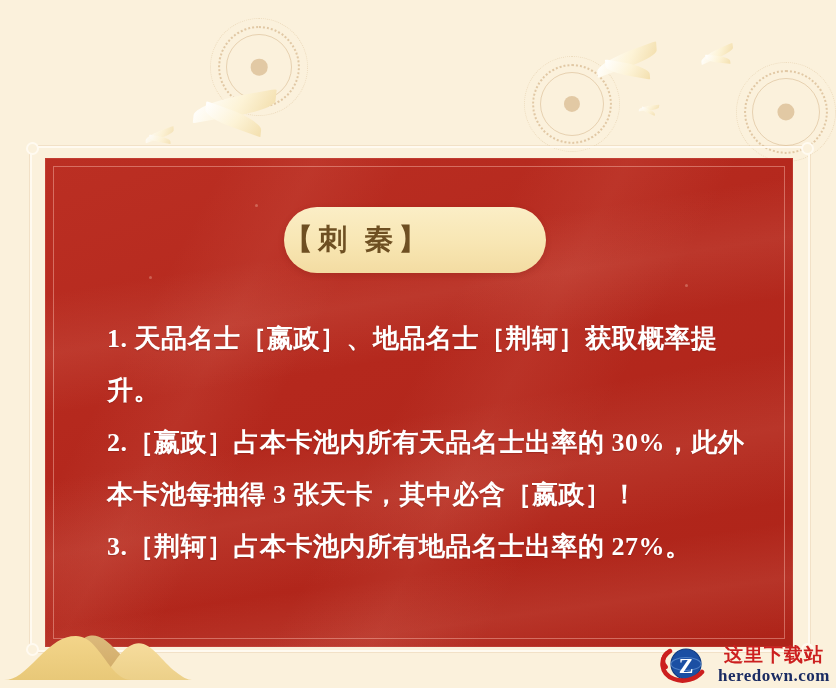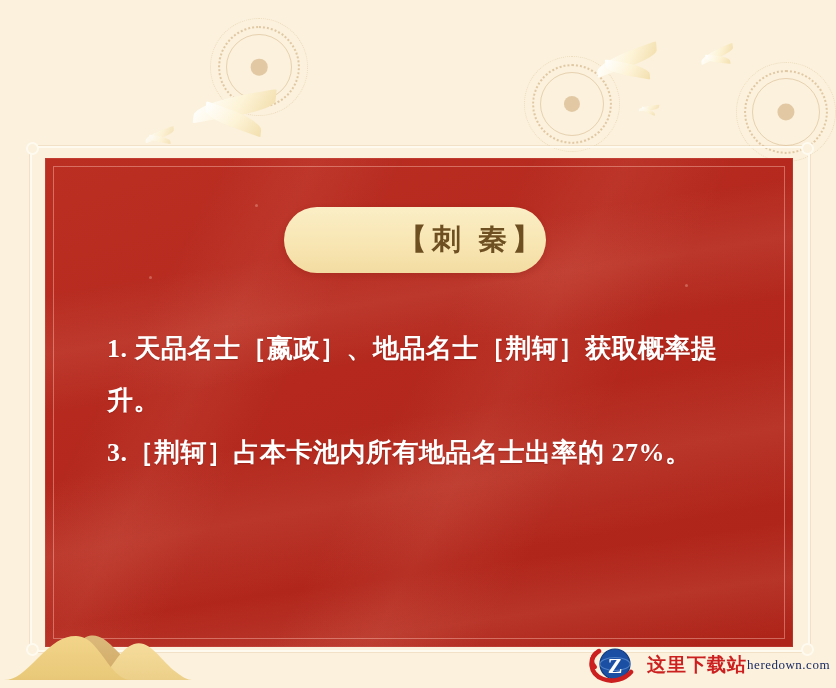--- a/index.html
+++ b/index.html
@@ -186,37 +186,37 @@
   .pill {
     position: absolute;
     left: 239px;
     top: 49px;
     width: 262px;
     height: 66px;
     border-radius: 36px;
     background: linear-gradient(180deg, #fbeec6 0%, #f8e6b3 55%, #f3dca2 100%);
     display: flex;
     align-items: center;
-    justify-content: flex-end;
+    justify-content: flex-start;
     box-shadow: 0 2px 6px rgba(90, 18, 12, 0.18);
   }
   .pill-text {
     font-family: "Liberation Serif", "DejaVu Serif", serif;
     font-size: 29px;
     font-weight: 700;
     letter-spacing: 5px;
     color: #6e4f22;
     white-space: nowrap;
   }
 
   
   .body-text {
     position: absolute;
     left: 62px;
-    top: 165px;
+    top: 155px;
     width: 654px;
     color: #ffffff;
     font-family: "Liberation Serif", "DejaVu Serif", serif;
     font-size: 26px;
     font-weight: 700;
     line-height: 52px;
     letter-spacing: 0.5px;
     text-shadow: 0 1px 1px rgba(110, 22, 14, 0.35);
   }
   .body-text p {
@@ -239,34 +239,36 @@
     right: 6px;
     bottom: 2px;
     height: 44px;
     display: flex;
     align-items: center;
     gap: 6px;
   }
   .wm-logo { flex: 0 0 auto; }
   .wm-text {
     display: flex;
+    flex-direction: column;
     justify-content: center;
     line-height: 1;
+    align-items: center;
   }
   .wm-cn {
     font-family: "Liberation Serif", "DejaVu Serif", serif;
     font-size: 19px;
     font-weight: 700;
     color: #cc1f1f;
     letter-spacing: 1px;
   }
   .wm-en {
     font-family: "Liberation Serif", "DejaVu Serif", serif;
-    font-size: 13px;
-    font-weight: 400;
+    font-size: 17px;
+    font-weight: 700;
     color: #1a2b63;
     letter-spacing: 0.5px;
     margin-top: 3px;
   }
 </style>
 </head>
 <body>
 
 <div class="page">
 
@@ -327,20 +329,21 @@
     <span class="spark" style="left:640px;top:126px;width:3px;height:3px;"></span>
 
     <div class="panel-inner-line"></div>
 
     <div class="pill">
       <span class="pill-text">【刺 秦】</span>
     </div>
 
     <div class="body-text">
       <p>1. 天品名士［嬴政］、地品名士［荆轲］获取概率提升。</p>
+      <p>2.［嬴政］占本卡池内所有天品名士出率的 30%，此外本卡池每抽得 3 张天卡，其中必含［嬴政］！</p>
       <p>3.［荆轲］占本卡池内所有地品名士出率的 27%。</p>
     </div>
   </div>
 
   <svg class="dunes" viewBox="0 0 230 78" preserveAspectRatio="none">
     <defs>
       <linearGradient id="dune1" x1="0" y1="0" x2="0" y2="1">
         <stop offset="0%" stop-color="#f3d58a"></stop>
         <stop offset="100%" stop-color="#e8c878"></stop>
       </linearGradient>

